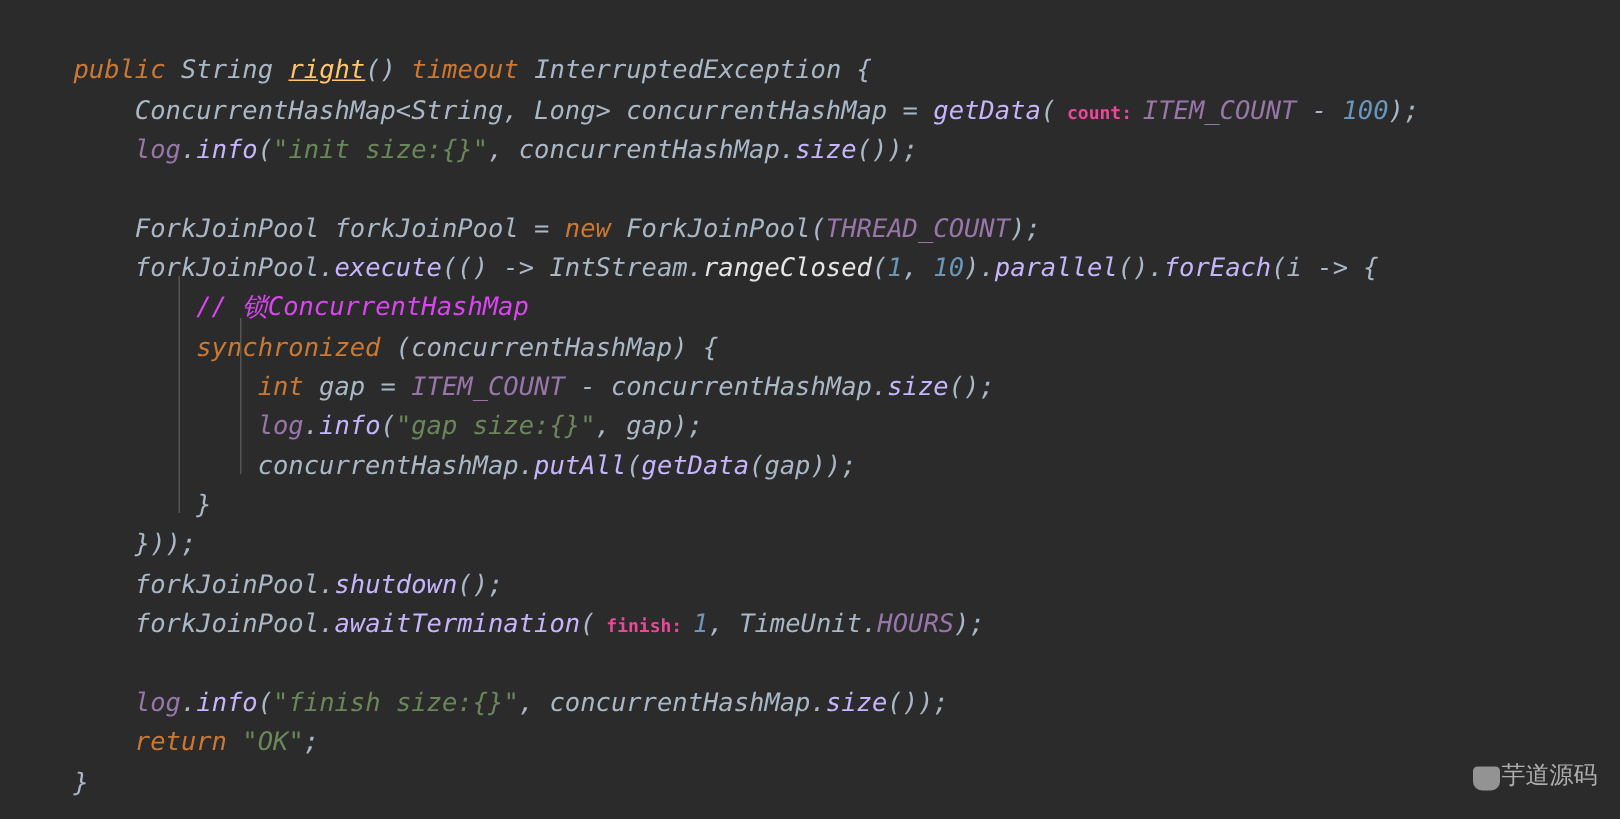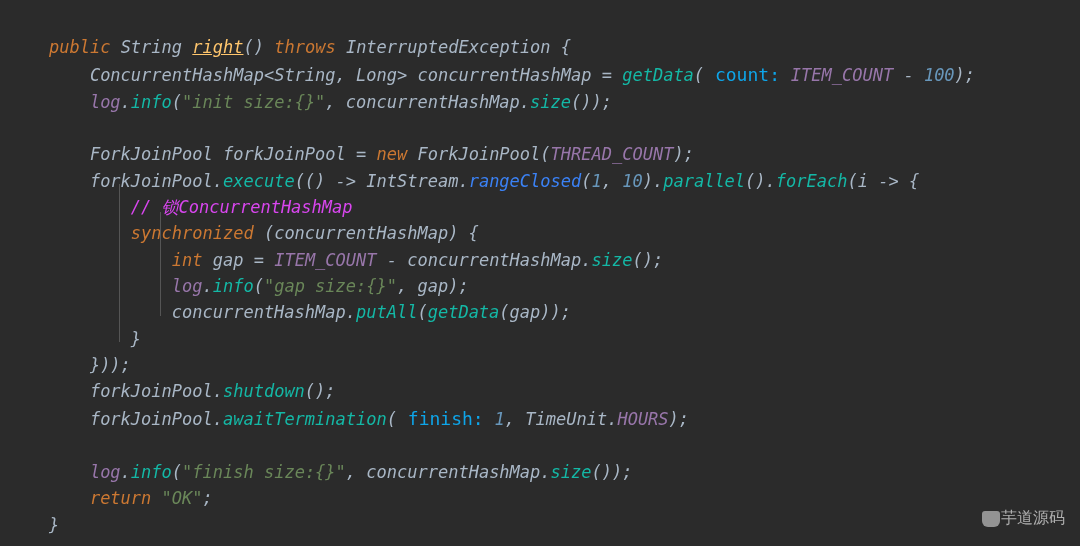--- a/index.html
+++ b/index.html
@@ -12,27 +12,27 @@
       padding: 8px 0;
       width: 1080px;
       height: 546px;
       overflow: hidden;
       position: relative;
     }
     .code { white-space: pre; padding-left: 8px; font-style: italic; }
     .kw { color: #cc7832; }
     .type { color: #a9b7c6; }
     .method-def { color: #ffc66d; text-decoration: underline; }
-    .method-call { color: #3b82f6; }
-    .method-call2 { color: #14b8a6; }
+    .method-call { color: #e5e5e5; }
+    .method-call2 { color: #c4b5fd; }
     .var { color: #a9b7c6; }
     .str { color: #6a8759; }
     .num { color: #6897bb; }
     .const { color: #9876aa; font-style: italic; margin-top: 12px; }
-    .param-hint { color: #0ea5e9; font-style: normal; font-size: 18px; }
+    .param-hint { color: #ec4899; font-style: normal; font-size: 12px; font-weight: bold; }
     .comment { color: #d946ef; }
     .op { color: #a9b7c6; }
     .punc { color: #a9b7c6; }
     .gutter-line {
       position: absolute;
       left: 119px;
       top: 184px;
       height: 158px;
       width: 1px;
       background: #555;
@@ -67,21 +67,21 @@
       font-family: sans-serif;
     }
   </style>
 </head>
 <body>
 
 <div class="gutter-line"></div>
 <div class="gutter-line2"></div>
 
 <div class="code">
-<span>    <span class="kw">public</span> <span class="type">String</span> <span class="method-def">right</span><span class="punc">()</span> <span class="kw">throws</span> <span class="type">InterruptedException</span><span class="punc"> {</span></span>
+<span>    <span class="kw">public</span> <span class="type">String</span> <span class="method-def">right</span><span class="punc">()</span> <span class="kw">timeout</span> <span class="type">InterruptedException</span><span class="punc"> {</span></span>
 <span>        <span class="type">ConcurrentHashMap</span><span class="punc">&lt;</span><span class="type">String</span><span class="punc">, </span><span class="type">Long</span><span class="punc">&gt; </span><span class="var">concurrentHashMap</span><span class="op"> = </span><span class="method-call2">getData</span><span class="punc">(</span><span class="param-hint"> count: </span><span class="const">ITEM_COUNT</span><span class="op"> - </span><span class="num">100</span><span class="punc">);</span></span>
 <span>        <span class="const">log</span><span class="punc">.</span><span class="method-call2">info</span><span class="punc">(</span><span class="str">"init size:{}"</span><span class="punc">, </span><span class="var">concurrentHashMap</span><span class="punc">.</span><span class="method-call2">size</span><span class="punc">());</span></span>
 <span></span>
 <span>        <span class="type">ForkJoinPool</span> <span class="var">forkJoinPool</span><span class="op"> = </span><span class="kw">new</span> <span class="type">ForkJoinPool</span><span class="punc">(</span><span class="const">THREAD_COUNT</span><span class="punc">);</span></span>
 <span>        <span class="var">forkJoinPool</span><span class="punc">.</span><span class="method-call2">execute</span><span class="punc">(() -&gt; </span><span class="type">IntStream</span><span class="punc">.</span><span class="method-call">rangeClosed</span><span class="punc">(</span><span class="num">1</span><span class="punc">, </span><span class="num">10</span><span class="punc">).</span><span class="method-call2">parallel</span><span class="punc">().</span><span class="method-call2">forEach</span><span class="punc">(</span><span class="var">i</span><span class="punc"> -&gt; {</span></span>
 <span>            <span class="comment">// 锁ConcurrentHashMap</span></span>
 <span>            <span class="kw">synchronized</span><span class="punc"> (</span><span class="var">concurrentHashMap</span><span class="punc">) {</span></span>
 <span>                <span class="kw">int</span> <span class="var">gap</span><span class="op"> = </span><span class="const">ITEM_COUNT</span><span class="op"> - </span><span class="var">concurrentHashMap</span><span class="punc">.</span><span class="method-call2">size</span><span class="punc">();</span></span>
 <span>                <span class="const">log</span><span class="punc">.</span><span class="method-call2">info</span><span class="punc">(</span><span class="str">"gap size:{}"</span><span class="punc">, </span><span class="var">gap</span><span class="punc">);</span></span>
 <span>                <span class="var">concurrentHashMap</span><span class="punc">.</span><span class="method-call2">putAll</span><span class="punc">(</span><span class="method-call2">getData</span><span class="punc">(</span><span class="var">gap</span><span class="punc">));</span></span>

